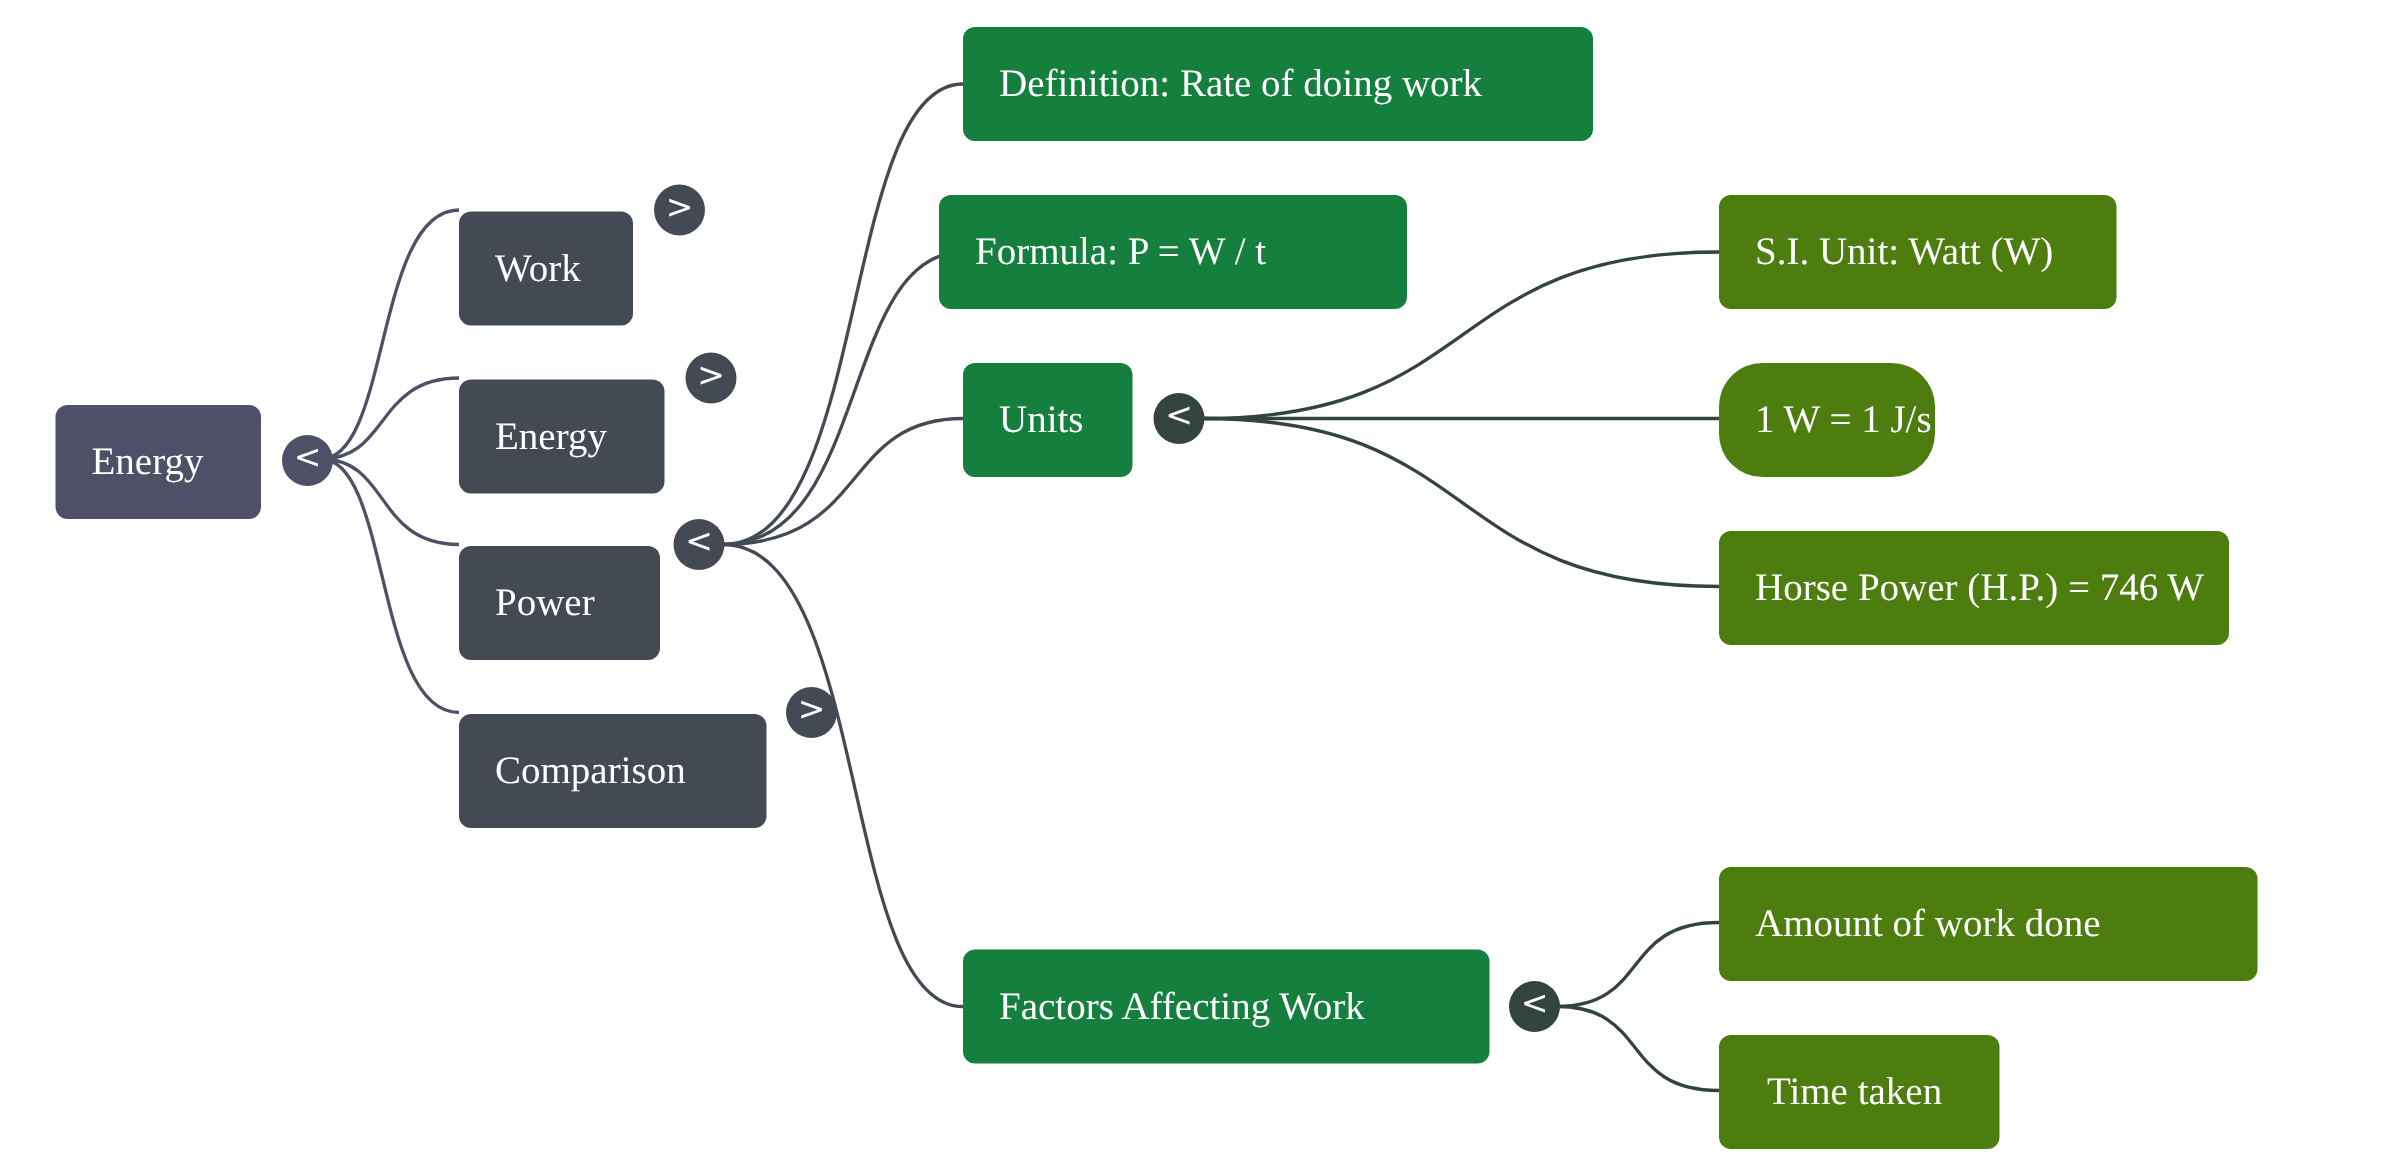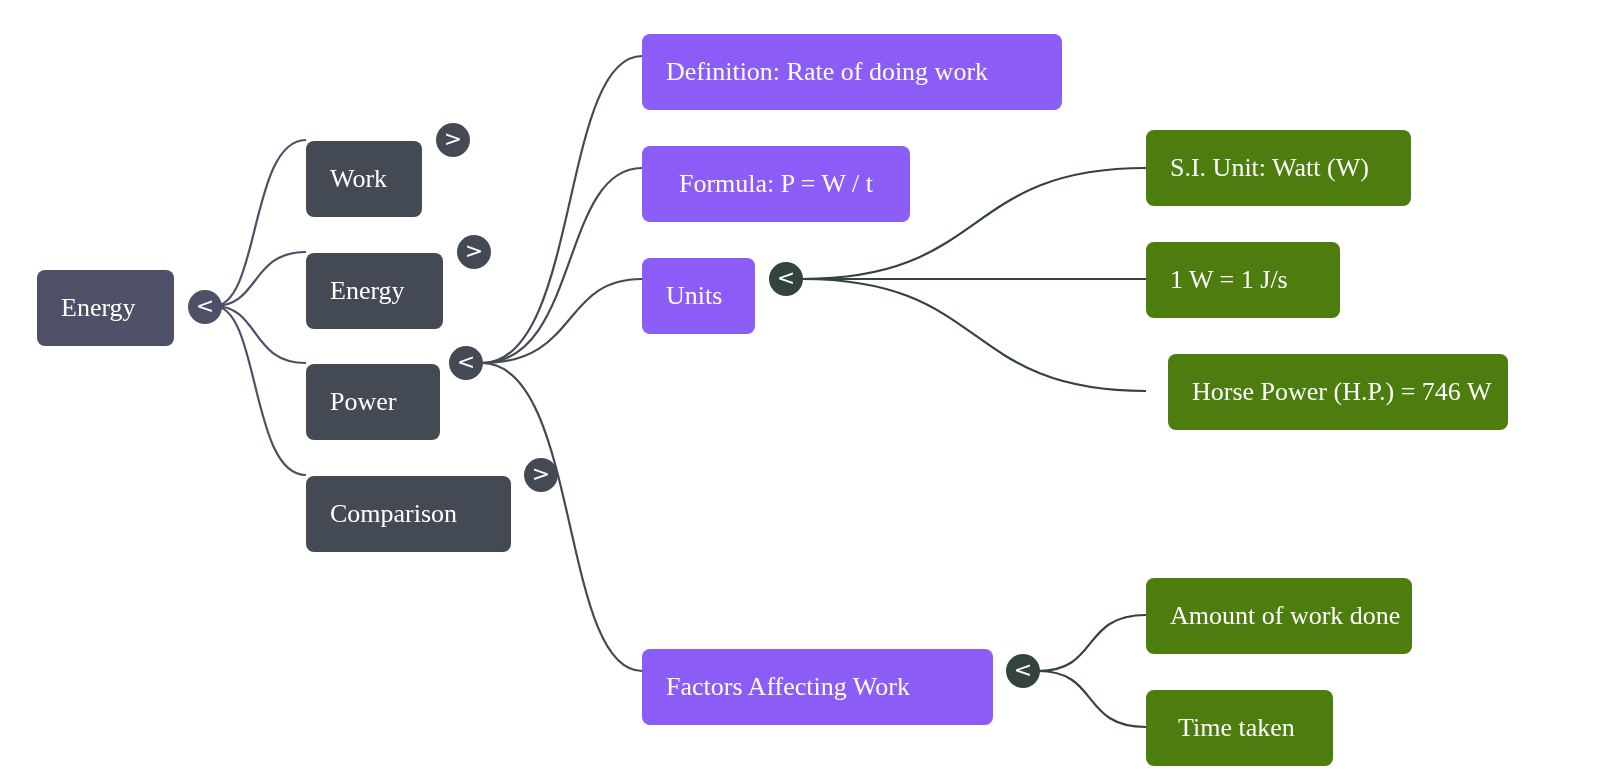--- a/index.html
+++ b/index.html
@@ -5,21 +5,21 @@
   html, body { margin:0; padding:0; background:#ffffff; }
   body { width:1600px; height:775px; position:relative; overflow:hidden;
          font-family:"Liberation Serif", "DejaVu Serif", serif; }
   #edges { position:absolute; left:0; top:0; width:1600px; height:775px; pointer-events:none; }
   #edges path { fill:none; stroke-width:2.2; }
   .node { position:absolute; box-sizing:border-box; height:76px; border-radius:8px;
           color:#ffffff; font-size:26px; line-height:76px; padding:0 24px; white-space:nowrap;
           cursor:pointer; }
   .lvl0 { background:#4d5066; }
   .lvl1 { background:#444a54;margin-top:39px; }
-  .lvl2 { background:#8b5cf6;margin-top:16px; }
+  .lvl2 { background:#15803d; }
   .lvl3 { background:#4d7c0f; }
   .toggle { position:absolute; width:34px; height:34px; border-radius:50%;
             color:#fff; font-family:"DejaVu Sans", sans-serif; font-size:22px; line-height:32px;
             text-align:center; cursor:pointer; }
   .t0 { background:#4d5066; }
   .t1 { background:#444a54; }
   .t2 { background:#33433e; }
 </style>
 </head>
 <body>
@@ -63,28 +63,28 @@
 <div class="toggle t1" style="left:449px;top:346px;">
   <span>&lt;</span>
 </div>
 
 <div class="node lvl1" style="left:306px;top:437px;width:205px;">Comparison</div>
 <div class="toggle t1" style="left:524px;top:458px;">
   <span>&gt;</span>
 </div>
 
 <div class="node lvl2" style="left:642px;top:18px;width:420px;">Definition: Rate of doing work</div>
-<div class="node lvl2" style="left:642px;top:130px;width:268px;text-align:center;">Formula: P = W / t</div>
+<div class="node lvl2" style="left:626px;top:130px;width:312px;">Formula: P = W / t</div>
 <div class="node lvl2" style="left:642px;top:242px;width:113px;">Units</div>
 <div class="toggle t2" style="left:769px;top:262px;">
   <span>&lt;</span>
 </div>
 <div class="node lvl2" style="left:642px;top:633px;width:351px;">Factors Affecting Work</div>
 <div class="toggle t2" style="left:1006px;top:654px;">
   <span>&lt;</span>
 </div>
 
 <div class="node lvl3" style="left:1146px;top:130px;width:265px;">S.I. Unit: Watt (W)</div>
-<div class="node lvl3" style="left:1146px;top:242px;width:194px;">1 W = 1 J/s</div>
-<div class="node lvl3" style="left:1146px;top:354px;width:340px;margin-left:22px;">Horse Power (H.P.) = 746 W</div>
+<div class="node lvl3" style="left:1146px;top:242px;width:144px;border-radius:29px;">1 W = 1 J/s</div>
+<div class="node lvl3" style="left:1146px;top:354px;width:340px;">Horse Power (H.P.) = 746 W</div>
 
-<div class="node lvl3" style="left:1146px;top:578px;width:266px;">Amount of work done</div>
+<div class="node lvl3" style="left:1146px;top:578px;width:359px;">Amount of work done</div>
 <div class="node lvl3" style="left:1146px;top:690px;width:187px;padding-left:32px;">Time taken</div>
 
 </body></html>

